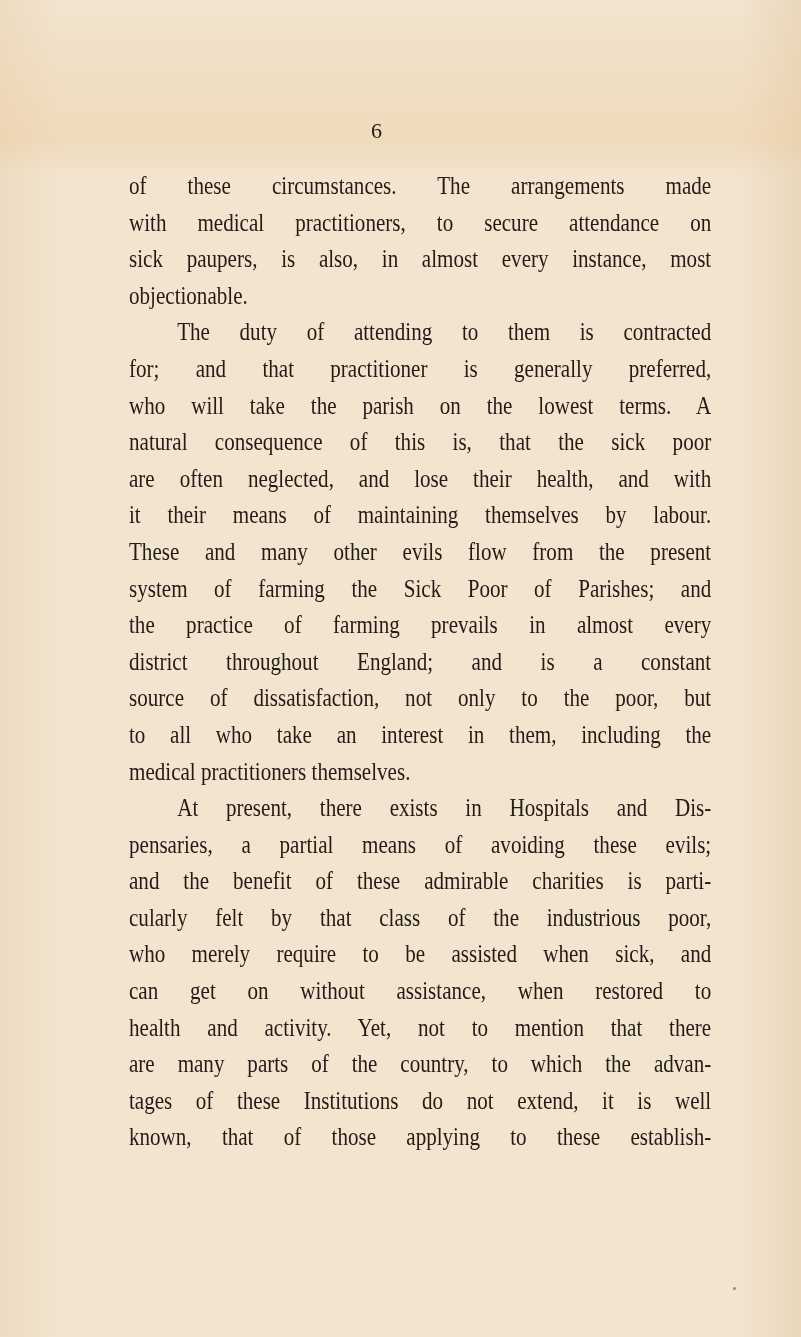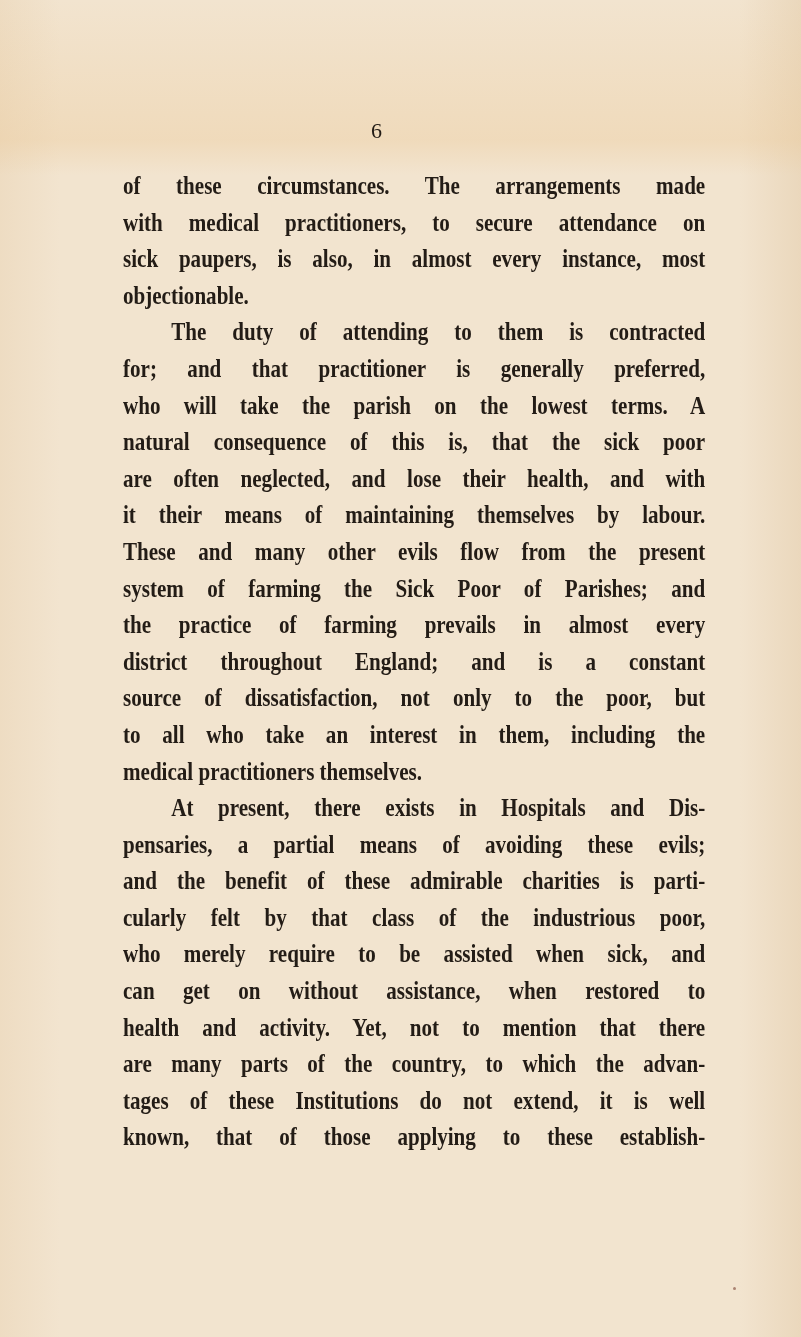--- a/index.html
+++ b/index.html
@@ -30,24 +30,23 @@
       top: 119px;
       left: 0;
       width: 801px;
       text-align: center;
       font-size: 22px;
       line-height: 24px;
       margin-left: -24px;
     }
     .text-block {
       position: absolute;
-      left: 123px;
+      left: 129px;
       top: 168px;
       width: 582px;
-      font-weight: bold;
     }
     .line {
       display: block;
       height: 36.6px;
       font-size: 24.5px;
       line-height: 36.6px;
       text-align: justify;
       text-align-last: justify;
       white-space: nowrap;
       transform: scaleX(0.86);

